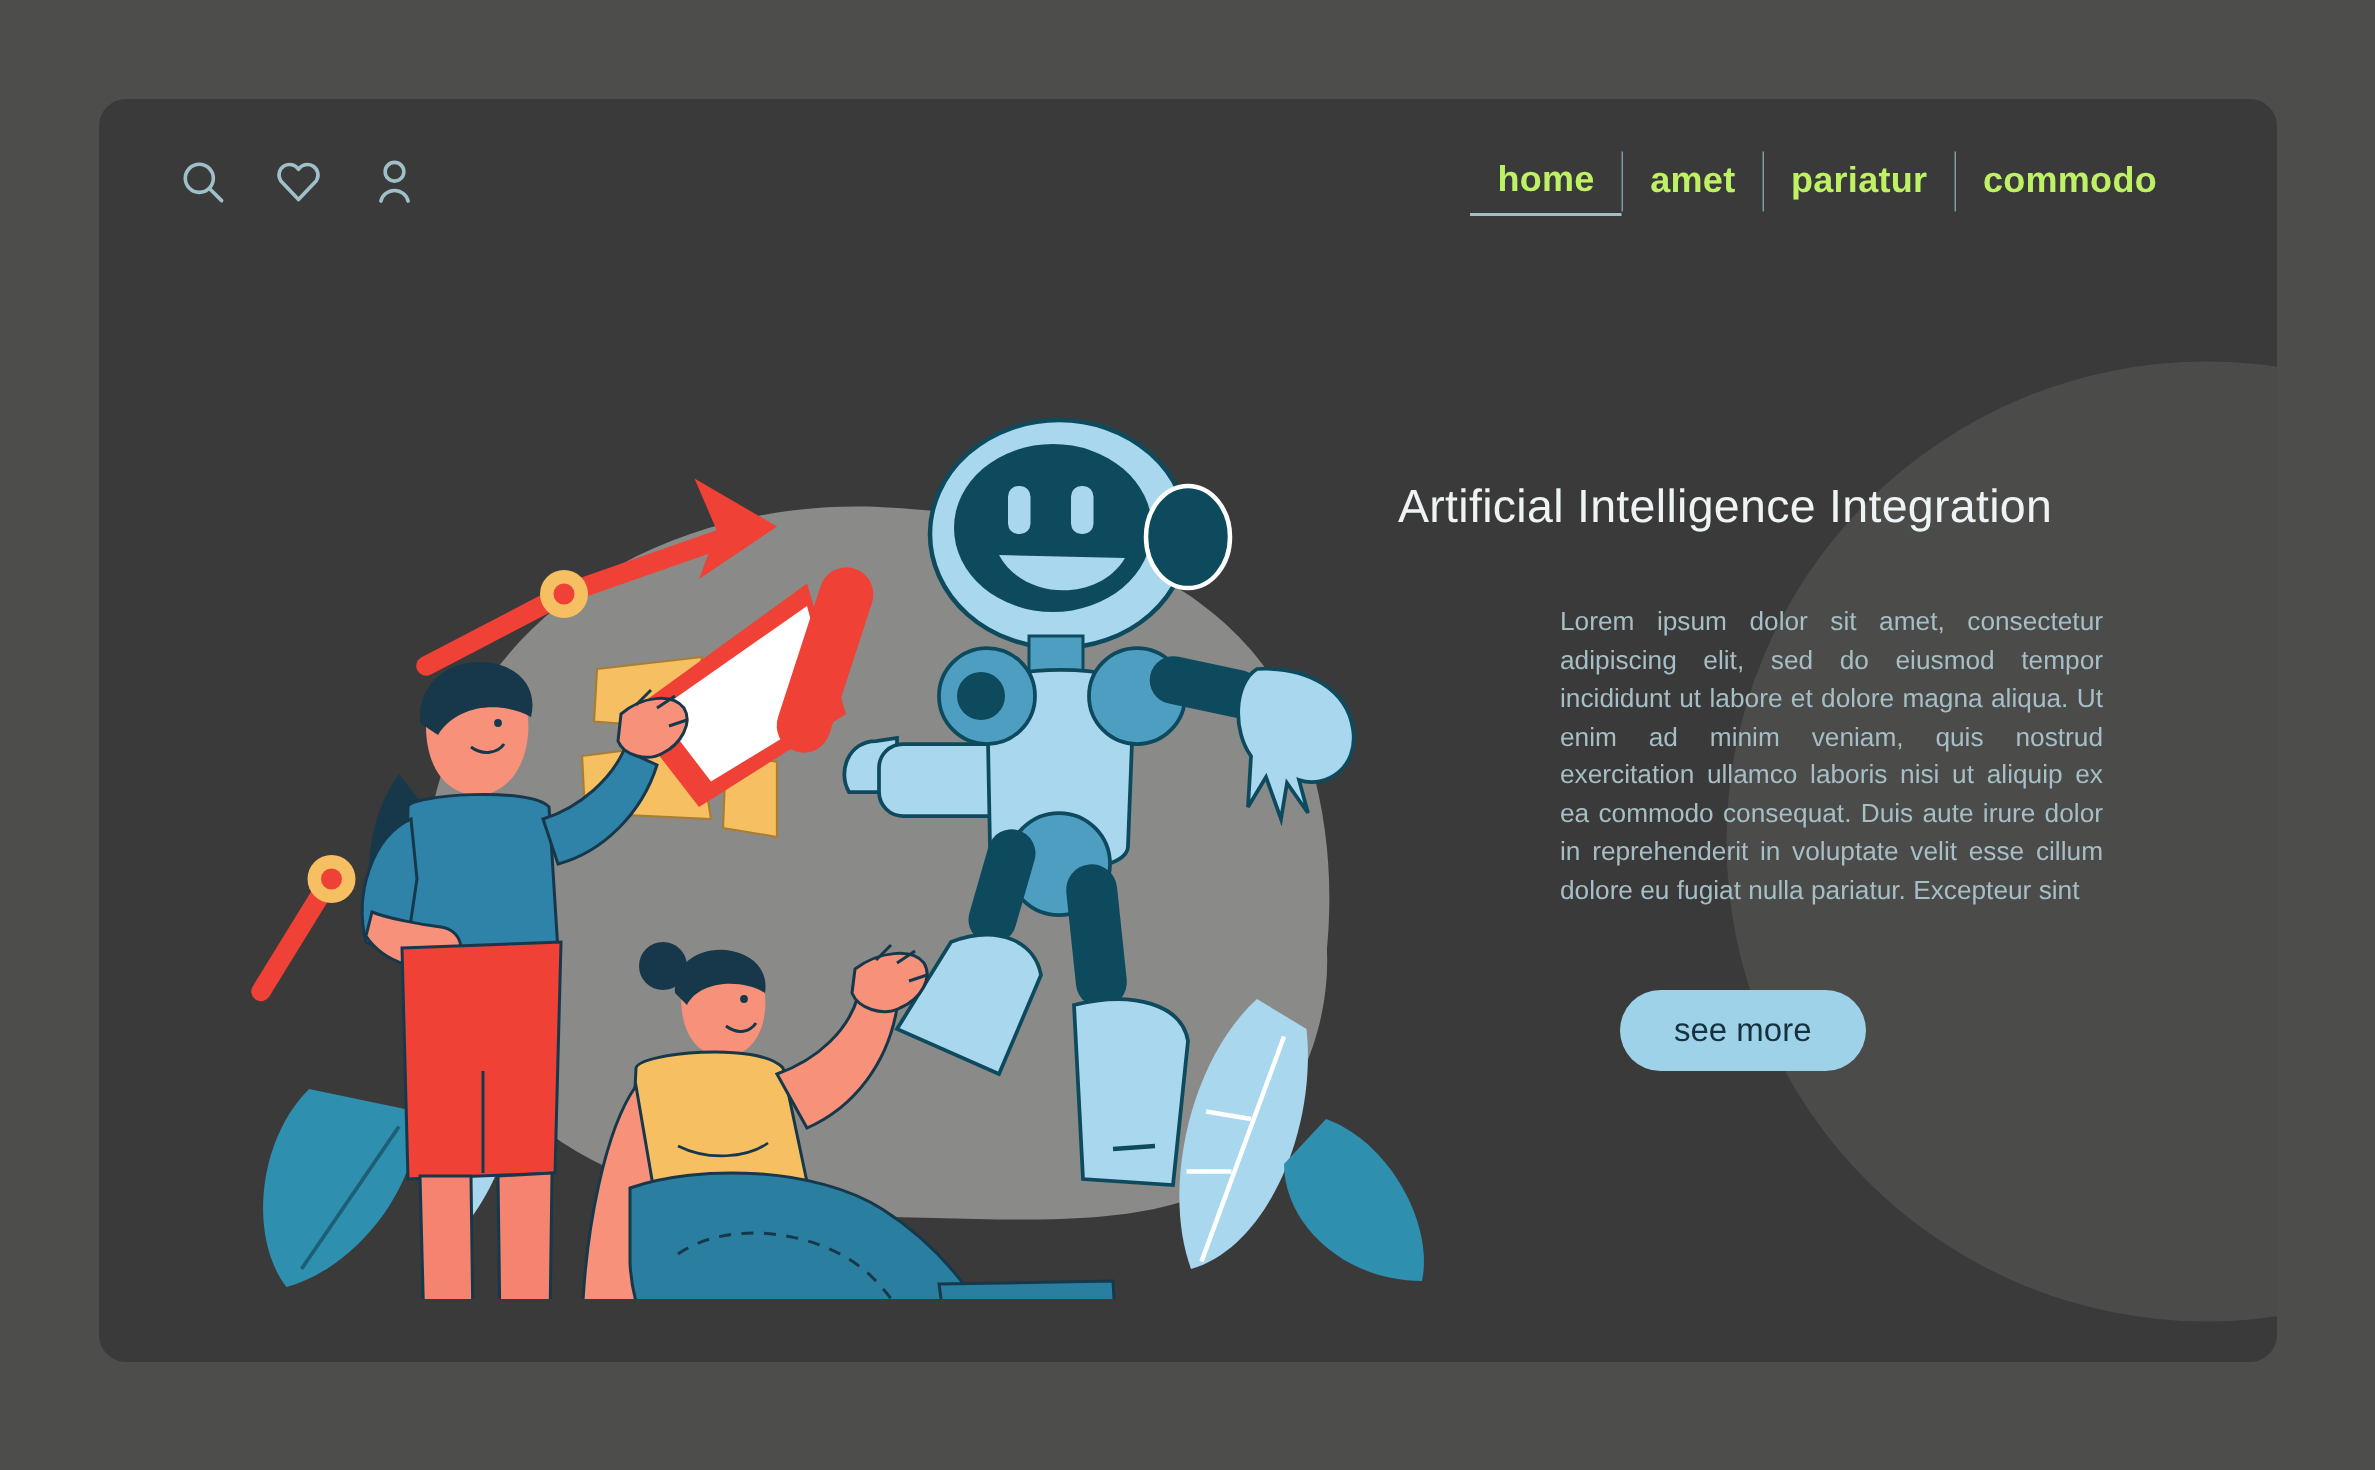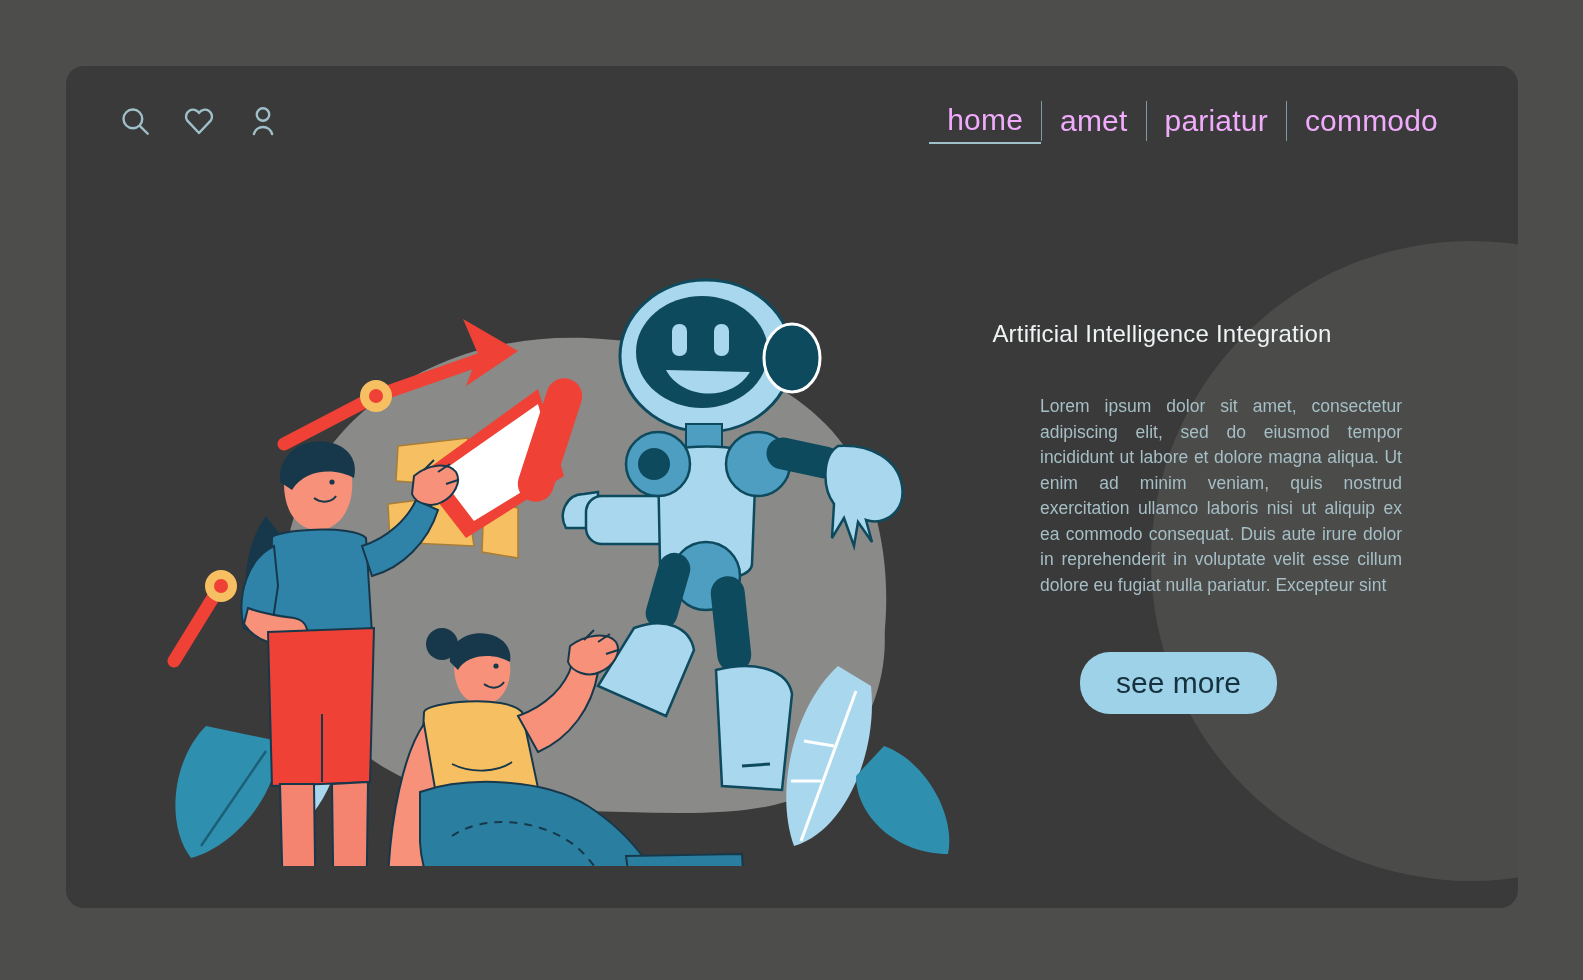--- a/index.html
+++ b/index.html
@@ -69,72 +69,72 @@
   }
   .nav {
     position: absolute;
     right: 62px;
     top: 32px;
     display: flex;
     align-items: center;
     gap: 0px;
   }
   .nav-link {
-    font-size: 30px;
-    color: #f0abfc;
+    font-size: 24px;
+    color: #bef264;
     letter-spacing: .2px;
     padding: 0 18px;
     text-decoration: none;
     cursor: pointer;
     line-height: 44px;
     display: inline-block;
+    font-weight: bold;
   }
   .nav-link.active {
     border-bottom: 2px solid #9fc0c8;
   }
   .nav-sep {
     width: 1px;
     height: 40px;
     background: #7e9ba3;
   }
 
   
   .content {
     position: absolute;
     left: 866px;
     top: 254px;
     width: 460px;
   }
   .headline {
-    font-size: 24px;
+    font-size: 31px;
     color: #eef3f4;
     font-weight: 400;
     margin: 0 0 46px 0;
     letter-spacing: .2px;
     white-space: nowrap;
-    text-align: center;
   }
   .body-copy {
     font-size: 17.5px;
     line-height: 25.5px;
     color: #a6bec5;
     text-align: justify;
     margin: 4px;
     width: 362px;
     margin-left: 108px;
   }
   .cta-wrap {
     margin-top: 54px;
     margin-left: 148px;
   }
   .cta {
     display: inline-block;
     background: #9ed2e8;
     color: #16313f;
-    font-size: 30px;
+    font-size: 22px;
     padding: 14px 36px;
     border-radius: 30px;
     border: none;
     cursor: pointer;
     font-family: "Liberation Sans", sans-serif;
   }
 
   
   .illustration {
     position: absolute;

